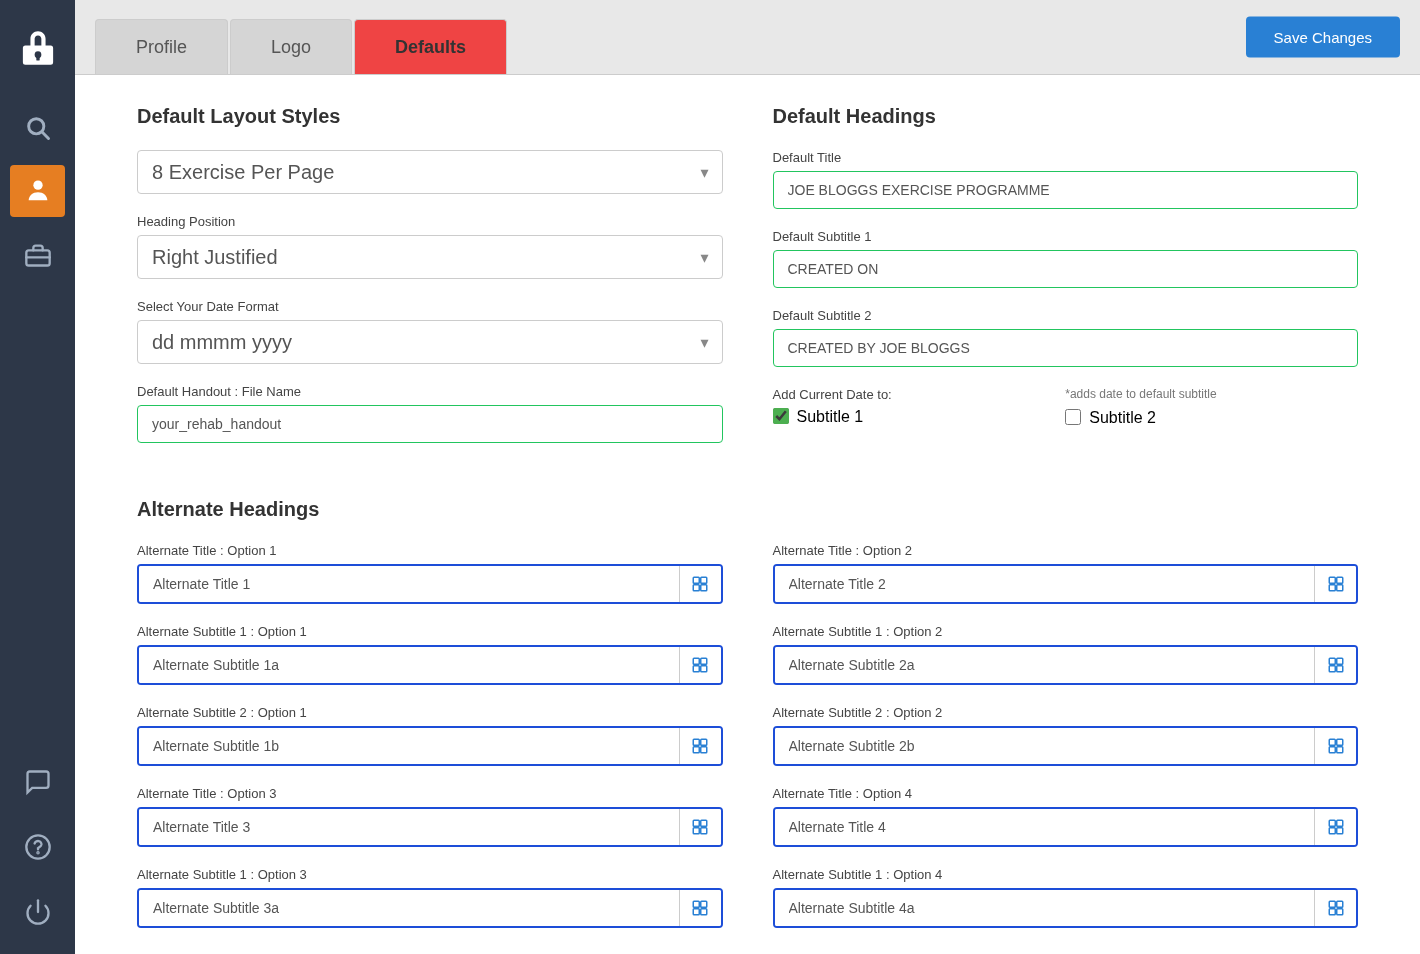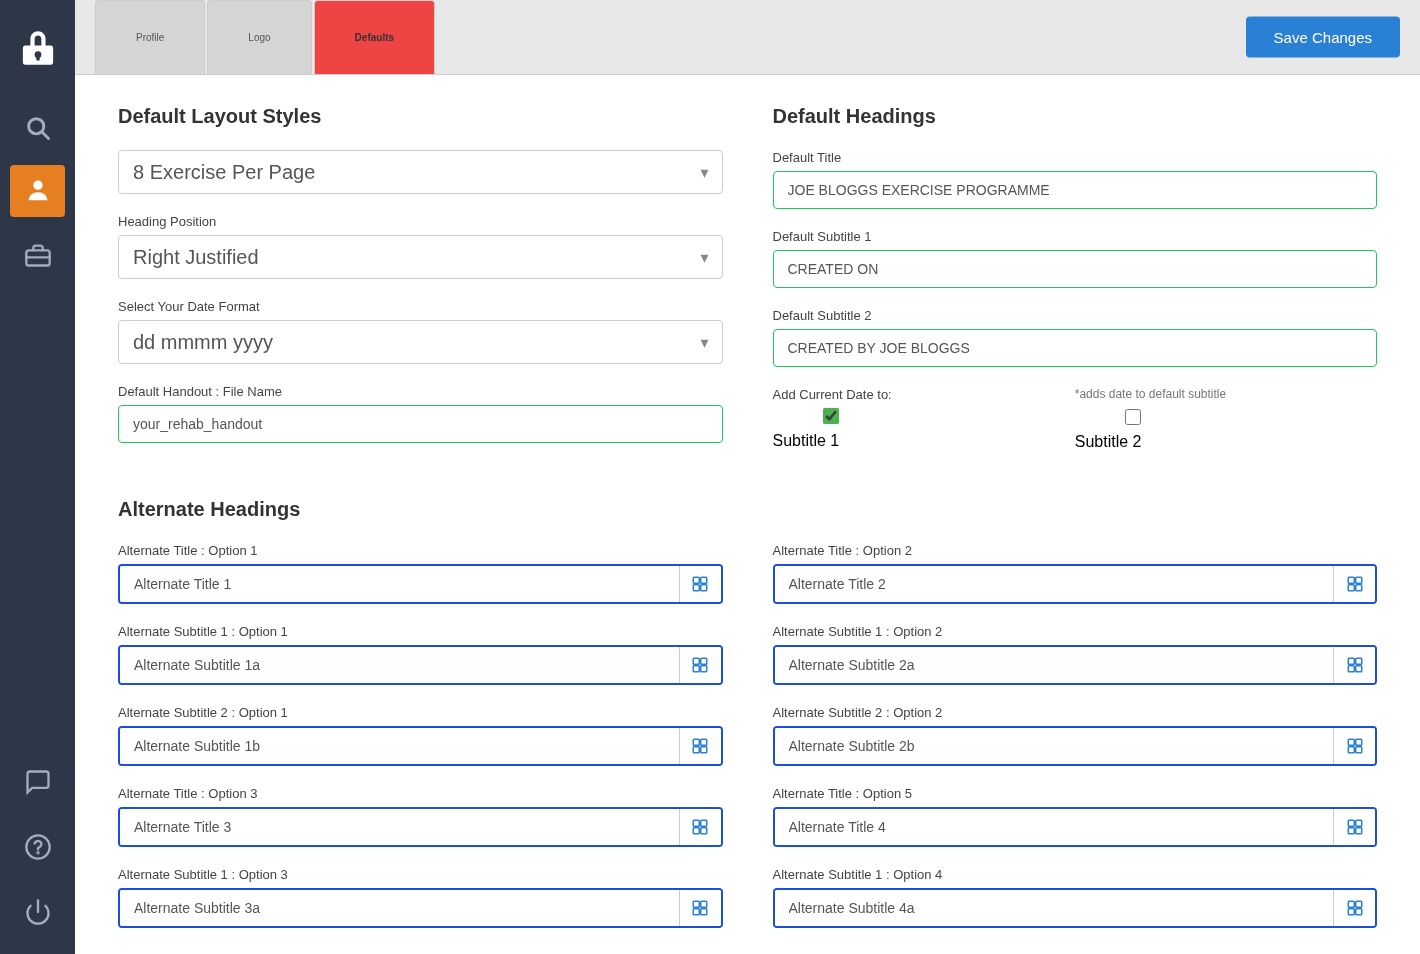--- a/index.html
+++ b/index.html
@@ -68,24 +68,24 @@
       display: flex;
       align-items: flex-end;
       gap: 2px;
     }
     .tab {
       padding: 14px 40px;
       background: #d8d8d8;
       border: 1px solid #ccc;
       border-bottom: none;
       cursor: pointer;
-      font-size: 10px;
+      font-size: 18px;
       color: #555;
       border-radius: 4px 4px 0 0;
-      height: 74px;
+      height: 55px;
       display: flex;
       align-items: center;
     }
     .tab.active {
       background: #ef4444;
       color: #333;
       font-weight: 600;
       border-color: #ccc;
       z-index: 2;
     }
@@ -103,21 +103,21 @@
       border-radius: 4px;
       cursor: pointer;
       font-weight: 500;
     }
 
     
     .page-body {
       flex: 1;
       overflow-y: auto;
       background: #fff;
-      padding: 30px 43px;
+      padding: 30px 62px;
     }
 
     .two-col {
       display: grid;
       grid-template-columns: 1fr 1fr;
       gap: 50px;
     }
 
     .section-title {
       font-size: 20px;
@@ -166,24 +166,23 @@
       position: absolute;
       right: 14px;
       top: 50%;
       transform: translateY(-50%);
       pointer-events: none;
       color: #888;
     }
 
     .checkbox-row {
       display: flex;
-      align-items: flex-end;
+      align-items: flex-start;
       gap: 8px;
       margin-right: 30px;
-      flex-direction: column;
     }
     .checkbox-row input[type="checkbox"] {
       width: 16px;
       height: 16px;
       accent-color: #4CAF50;
       cursor: pointer;
     }
     .adds-date-note {
       font-size: 12px;
       color: #777;
@@ -506,21 +505,21 @@
                 <svg viewBox="0 0 24 24" fill="none" stroke="#2980d4" stroke-width="2">
                   <rect x="3" y="3" width="8" height="8" rx="1"></rect>
                   <rect x="13" y="3" width="8" height="8" rx="1"></rect>
                   <rect x="3" y="13" width="8" height="8" rx="1"></rect>
                   <rect x="13" y="13" width="8" height="8" rx="1"></rect>
                 </svg>
               </div>
             </div>
           </div>
           <div class="field-group">
-            <span class="field-label">Alternate Title : Option 5</span>
+            <span class="field-label">Alternate Title : Option 4</span>
             <div class="input-with-icon">
               <input type="text" value="Alternate Title 4" style="">
               <div class="input-icon-btn">
                 <svg viewBox="0 0 24 24" fill="none" stroke="#2980d4" stroke-width="2">
                   <rect x="3" y="3" width="8" height="8" rx="1"></rect>
                   <rect x="13" y="3" width="8" height="8" rx="1"></rect>
                   <rect x="3" y="13" width="8" height="8" rx="1"></rect>
                   <rect x="13" y="13" width="8" height="8" rx="1"></rect>
                 </svg>
               </div>

